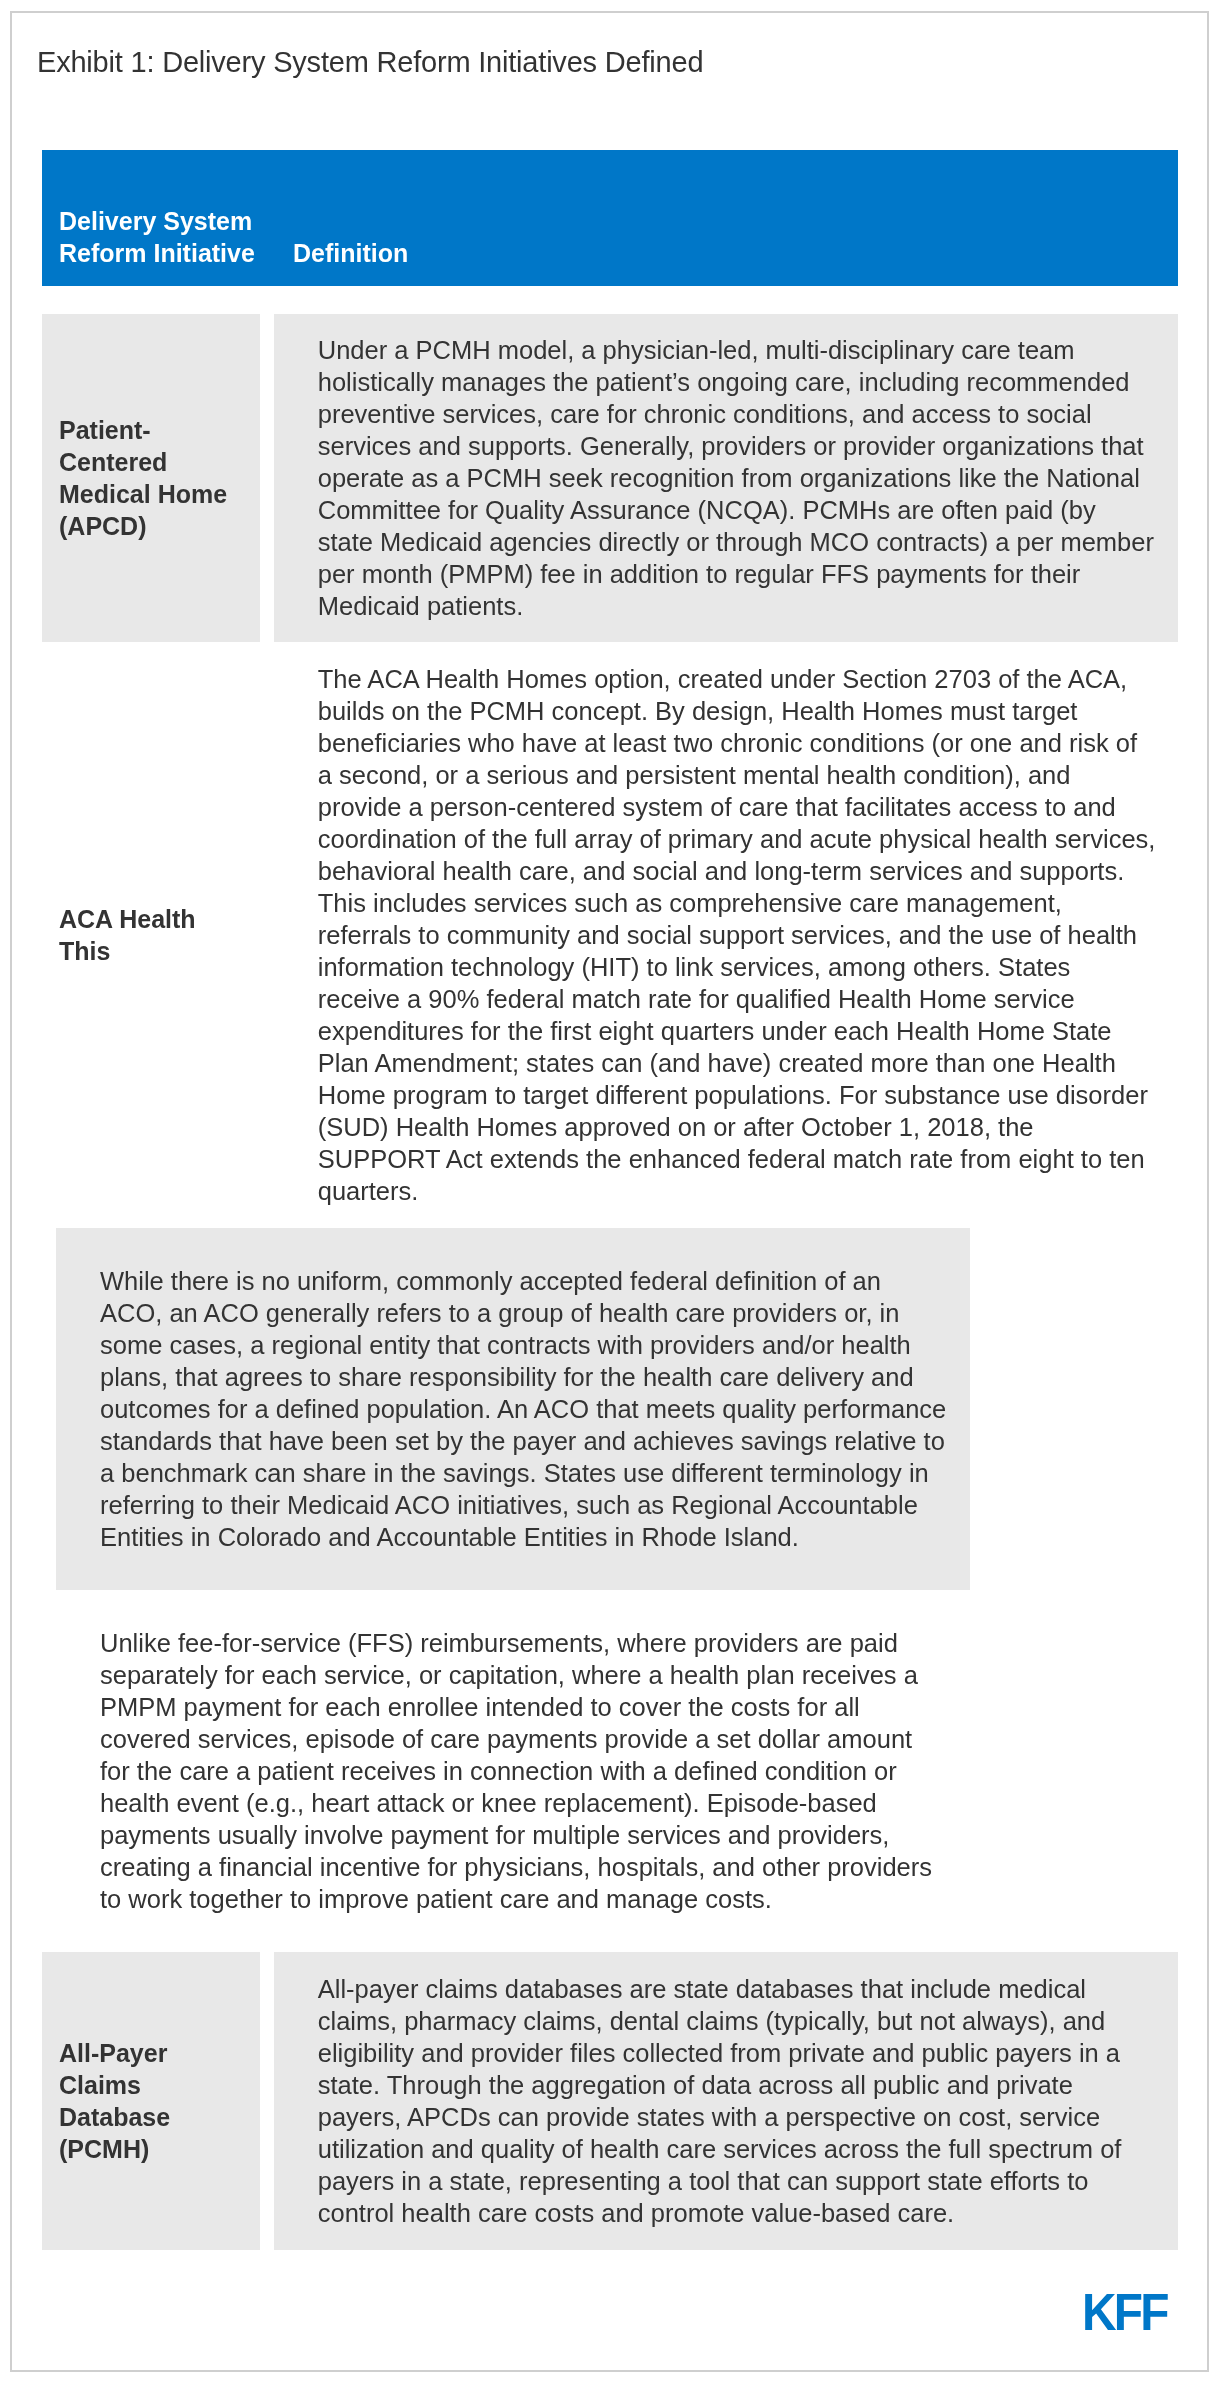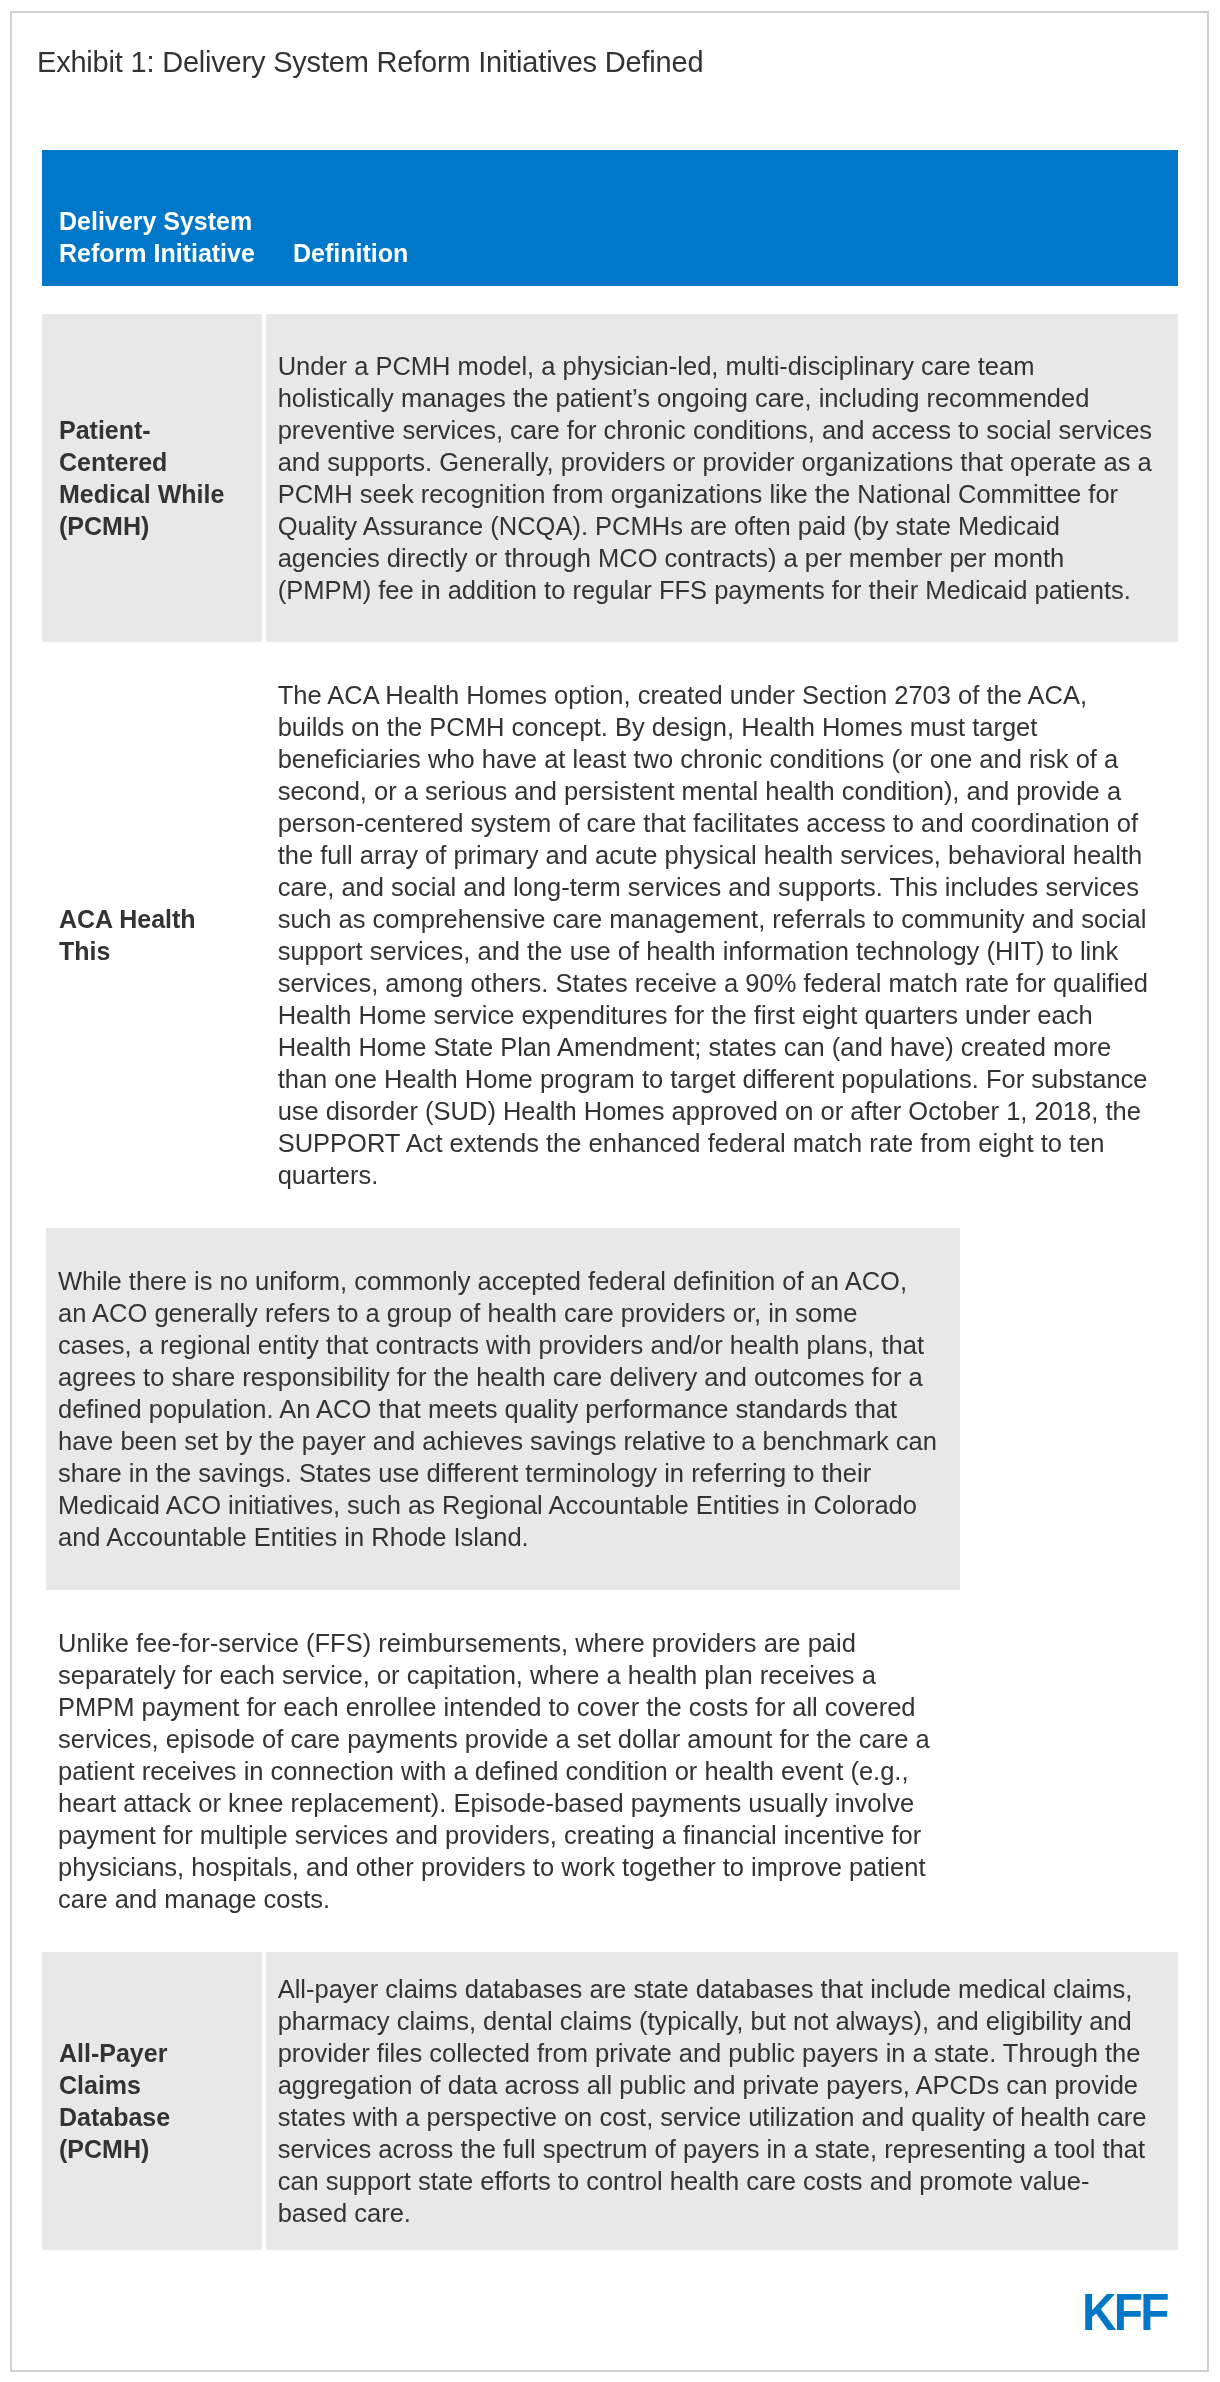--- a/index.html
+++ b/index.html
@@ -27,22 +27,22 @@
     position: absolute; left: 251px; bottom: 17px;
     font-size: 25px; font-weight: bold; line-height: 32px; color: #ffffff;
   }
   .row { position: absolute; left: 0; width: 1136px; display: flex; }
   .row .c1 {
     width: 220px; height: 100%; display: flex; align-items: center;
     padding-left: 17px; padding-right: 8px;
     font-size: 25px; font-weight: bold; line-height: 32px; color: #333333;
   }
   .row .c2 {
-    margin-left: 4px; width: 914px; height: 100%; display: flex; align-items: center;
-    padding-left: 12px; padding-right: 22px;
+    margin-left: 14px; width: 914px; height: 100%; display: flex; align-items: center;
+    padding-left: 44px; padding-right: 22px;
     font-size: 25.5px; line-height: 32px; color: #333333;
   }
   .row.grey .c1, .row.grey .c2 { background: #e8e8e8; }
   .row.white .c1, .row.white .c2 { background: #ffffff; }
   .logo {
     position: absolute; left: 1082px; top: 2289px;
     font-family: "Liberation Sans", sans-serif; font-weight: bold;
     font-size: 52px; line-height: 46px; letter-spacing: -3px; color: #0077c8;
     transform: scaleX(0.92); transform-origin: left top;
   }
@@ -54,21 +54,21 @@
 
 <h1 class="title">Exhibit 1: Delivery System Reform Initiatives Defined</h1>
 
 <div class="table">
   <div class="thead">
     <div class="th-initiative">Delivery System Reform Initiative</div>
     <div class="th-definition">Definition</div>
   </div>
 
   <div class="row grey" style="top:164px;height:328px;">
-    <div class="c1">Patient-Centered Medical While (PCMH)</div>
+    <div class="c1">Patient-Centered Medical Home (APCD)</div>
     <div class="c2">Under a PCMH model, a physician-led, multi-disciplinary care team holistically manages the patient’s ongoing care, including recommended preventive services, care for chronic conditions, and access to social services and supports. Generally, providers or provider organizations that operate as a PCMH seek recognition from organizations like the National Committee for Quality Assurance (NCQA). PCMHs are often paid (by state Medicaid agencies directly or through MCO contracts) a per member per month (PMPM) fee in addition to regular FFS payments for their Medicaid patients.</div>
   </div>
 
   <div class="row white" style="top:492px;height:586px;">
     <div class="c1">ACA Health This</div>
     <div class="c2">The ACA Health Homes option, created under Section 2703 of the ACA, builds on the PCMH concept. By design, Health Homes must target beneficiaries who have at least two chronic conditions (or one and risk of a second, or a serious and persistent mental health condition), and provide a person-centered system of care that facilitates access to and coordination of the full array of primary and acute physical health services, behavioral health care, and social and long-term services and supports. This includes services such as comprehensive care management, referrals to community and social support services, and the use of health information technology (HIT) to link services, among others. States receive a 90% federal match rate for qualified Health Home service expenditures for the first eight quarters under each Health Home State Plan Amendment; states can (and have) created more than one Health Home program to target different populations. For substance use disorder (SUD) Health Homes approved on or after October 1, 2018, the SUPPORT Act extends the enhanced federal match rate from eight to ten quarters.</div>
   </div>
 
   <div class="row grey" style="top:1078px;height:362px;">
     <div class="c2">While there is no uniform, commonly accepted federal definition of an ACO, an ACO generally refers to a group of health care providers or, in some cases, a regional entity that contracts with providers and/or health plans, that agrees to share responsibility for the health care delivery and outcomes for a defined population. An ACO that meets quality performance standards that have been set by the payer and achieves savings relative to a benchmark can share in the savings. States use different terminology in referring to their Medicaid ACO initiatives, such as Regional Accountable Entities in Colorado and Accountable Entities in Rhode Island.</div>

